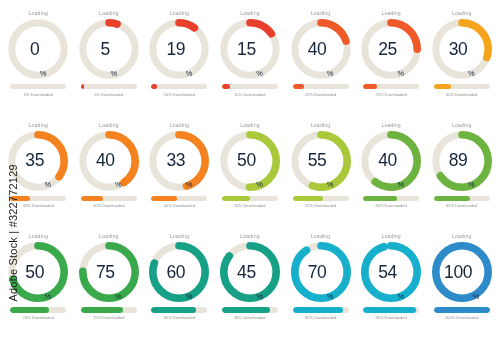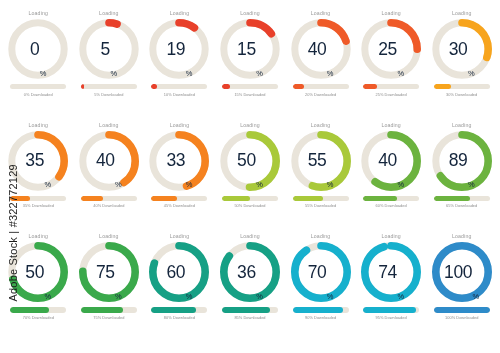--- a/index.html
+++ b/index.html
@@ -426,21 +426,21 @@
       <div class="caption">80% Downloaded</div>
     </div>
     <div class="gauge">
       <div class="loading-label">Loading</div>
       <div class="ring-wrap">
         <svg viewBox="0 0 62 62">
           <circle class="ring-track" cx="31" cy="31" r="26.2"></circle>
           <circle class="ring-fill" cx="31" cy="31" r="26.2" stroke="#16a085" stroke-dasharray="139.93 24.69"></circle>
         </svg>
         <div class="pct">
-          <span class="pct-num">36</span>
+          <span class="pct-num">45</span>
           <span class="pct-sign">%</span>
         </div>
       </div>
       <div class="bar-track">
         <div class="bar-fill" style="width: 85%; background: rgb(22, 160, 133);"></div>
       </div>
       <div class="caption">85% Downloaded</div>
     </div>
     <div class="gauge">
       <div class="loading-label">Loading</div>
@@ -460,21 +460,21 @@
       <div class="caption">90% Downloaded</div>
     </div>
     <div class="gauge">
       <div class="loading-label">Loading</div>
       <div class="ring-wrap">
         <svg viewBox="0 0 62 62">
           <circle class="ring-track" cx="31" cy="31" r="26.2"></circle>
           <circle class="ring-fill" cx="31" cy="31" r="26.2" stroke="#16b0cd" stroke-dasharray="156.39 8.23"></circle>
         </svg>
         <div class="pct">
-          <span class="pct-num">74</span>
+          <span class="pct-num">54</span>
           <span class="pct-sign">%</span>
         </div>
       </div>
       <div class="bar-track">
         <div class="bar-fill" style="width: 95%; background: rgb(22, 176, 205);"></div>
       </div>
       <div class="caption">95% Downloaded</div>
     </div>
     <div class="gauge">
       <div class="loading-label">Loading</div>

